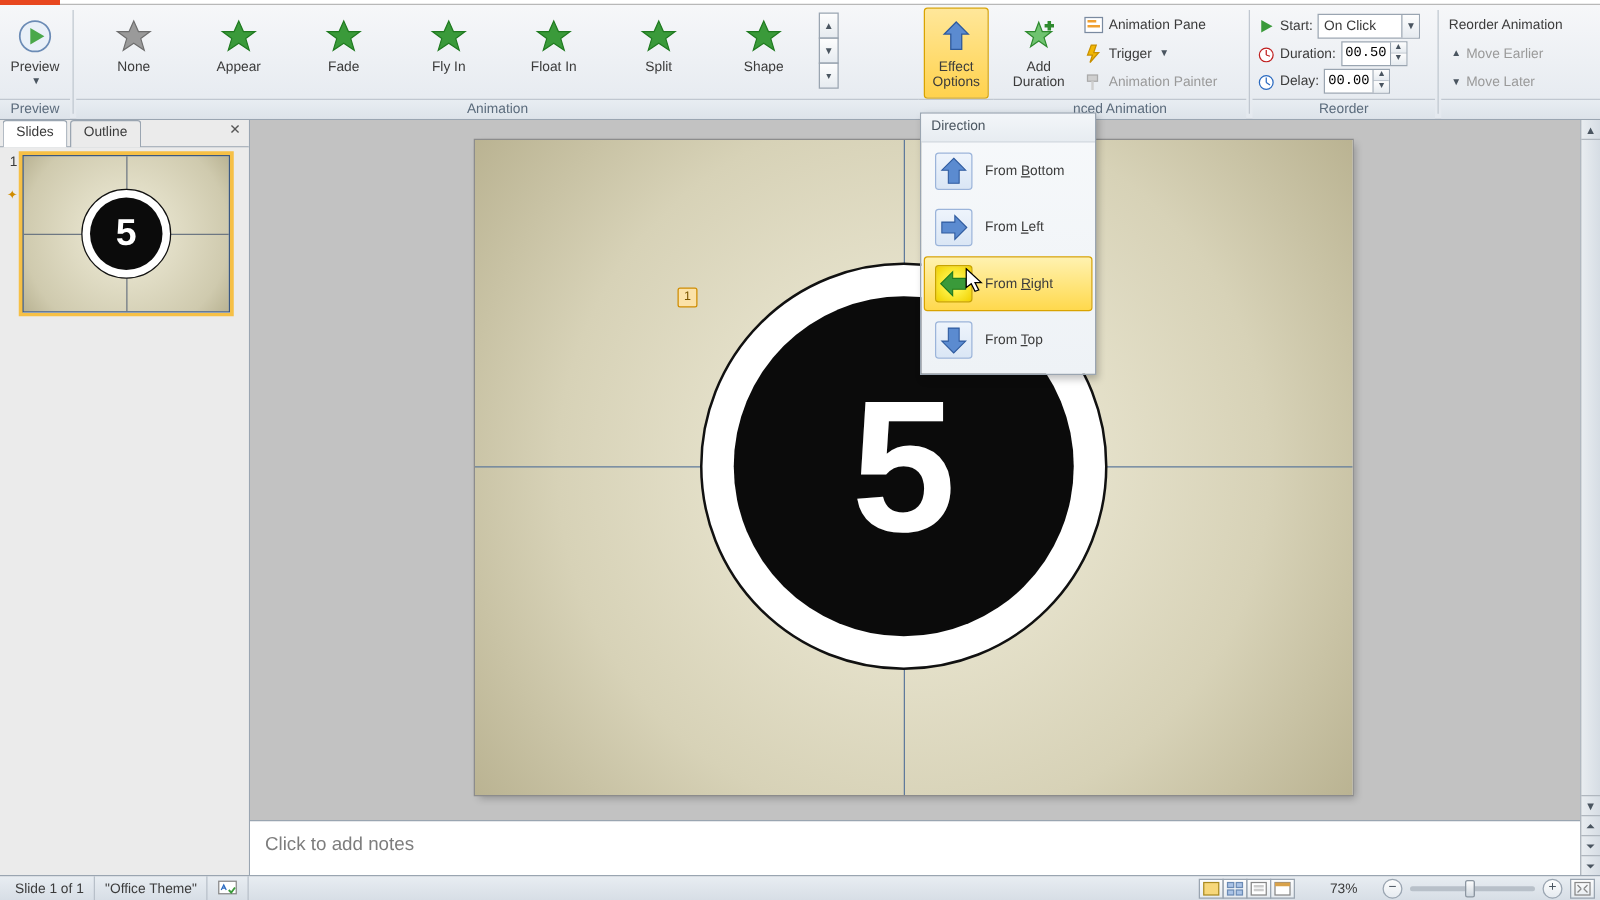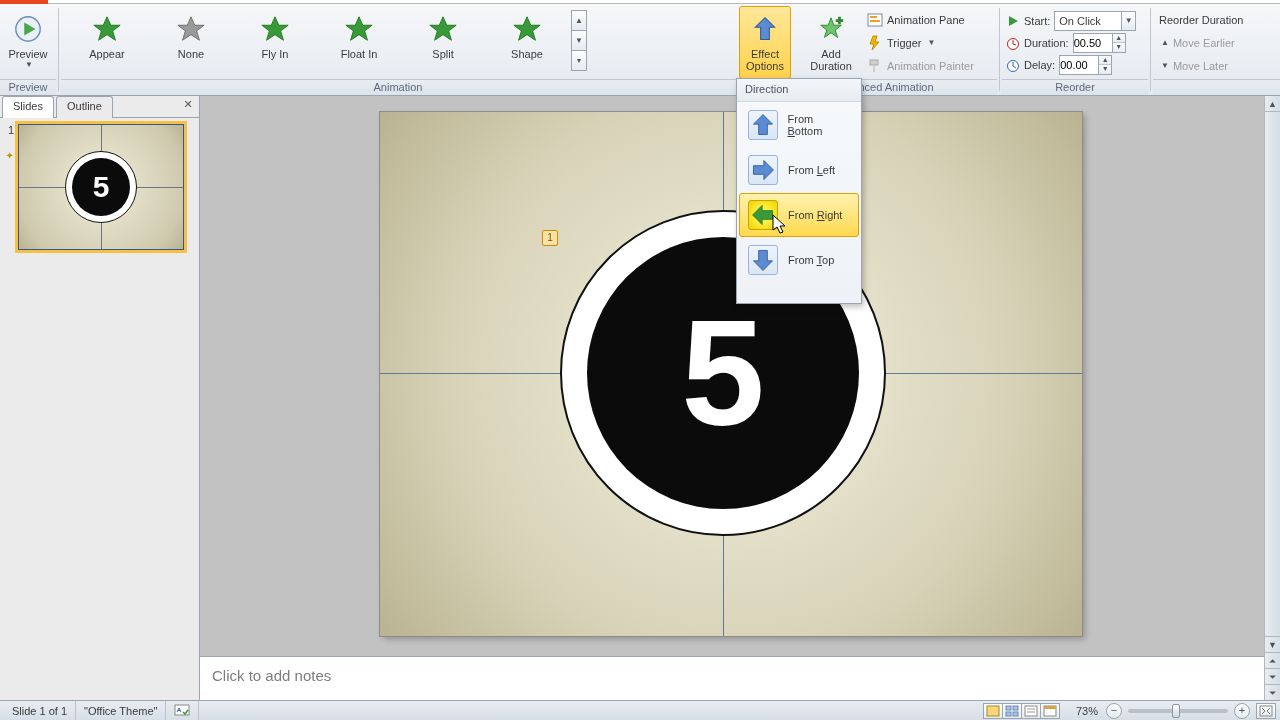--- a/index.html
+++ b/index.html
@@ -28,21 +28,21 @@
 .star-svg { width:30px; height:30px; }
 
 
 .gallery-scroll { width:16px; display:flex; flex-direction:column; margin-left:2px; margin-top:4px;}
 .gallery-scroll div { height:21px; border:1px solid #9aa5b1; background:linear-gradient(#fdfdfd,#e6ebf0); margin-bottom:-1px; font-size:8px; display:flex; align-items:center; justify-content:center; color:#4a5560;}
 
 
 .small-row { display:flex; align-items:center; height:22px; font-size:11px; color:#3b3b3b; gap:4px; padding-right:6px;}
 .small-row.disabled { color:#9a9a9a;}
 .spin { display:flex; align-items:center; border:1px solid #9aa5b1; height:20px; background:#fff;}
-.spin input { width:38px; border:none; font-size:11px; outline:none; background:transparent;}
+.spin input { width:38px; border:none; font-size:11px; text-align:center; outline:none; background:transparent;font-family:Liberation Mono, monospace;}
 .spin .sp-btns { display:flex; flex-direction:column; border-left:1px solid #9aa5b1;}
 .spin .sp-btns span { width:12px; height:9px; font-size:7px; line-height:8px; text-align:center; background:linear-gradient(#fdfdfd,#e6ebf0); border-bottom:1px solid #c0c7d0; color:#4a5560;}
 .spin .sp-btns span:last-child{border-bottom:none;}
 .combo { border:1px solid #9aa5b1; height:20px; background:#fff; display:flex; align-items:center; width:82px;}
 .combo span{ flex:1; font-size:11px; padding:0 4px;}
 .combo .dd { width:14px; text-align:center; border-left:1px solid #9aa5b1; font-size:8px; color:#4a5560; background:linear-gradient(#fdfdfd,#e6ebf0); height:100%; line-height:18px;}
 
 
 .workspace { display:flex; height: calc(720px - 4px - 92px - 20px); }
 
@@ -77,21 +77,21 @@
 .slide .cross-v { position:absolute; left:343px; top:0; bottom:0; width:1px; background:#5f7a9b;}
 .slide .cross-h { position:absolute; top:261px; left:0; right:0; height:1px; background:#5f7a9b;}
 .slide .big-circ-outer{position:absolute; left:343px; top:261px; width:326px; height:326px; margin-left:-163px; margin-top:-163px; border-radius:50%; background:#fff; border:2px solid #111;}
 .slide .big-circ-inner{position:absolute; left:343px; top:261px; width:272px; height:272px; margin-left:-136px; margin-top:-136px; border-radius:50%; background:#0b0b0b; display:flex; align-items:center; justify-content:center; color:#fff; font-weight:700; font-size:150px; font-family:Arial;}
 .anim-tag{position:absolute; left:162px; top:118px; width:16px; height:16px; border:1px solid #d08c00; background:#fbe2a8; font-size:10px; color:#7a5600; text-align:center; line-height:14px; border-radius:2px;}
 
 
 .notes { height:44px; border-top:1px solid #9aa5b1; background:#fff; margin-right:16px; padding:10px 12px; font-size:15px; color:#7d7d7d;}
 
 
-.menu { position:absolute; left:736px; top:78px; width:126px; background:linear-gradient(#f7f9fb,#eef2f6); border:1px solid #9aa5b1; box-shadow:2px 3px 6px rgba(0,0,0,0.25); z-index:50; font-size:11px; color:#3b3b3b; padding-bottom:20px;}
+.menu { position:absolute; left:736px; top:90px; width:141px; background:linear-gradient(#f7f9fb,#eef2f6); border:1px solid #9aa5b1; box-shadow:2px 3px 6px rgba(0,0,0,0.25); z-index:50; font-size:11px; color:#3b3b3b; padding-bottom:4px;}
 .menu .menu-header{ padding:4px 8px 6px 8px; font-weight:400; color:#4a5560; border-bottom:1px solid #d0d6dd; background:linear-gradient(#f3f6f9,#e7ecf1);}
 .menu .menu-item{ height:44px; display:flex; align-items:center; gap:10px; padding:0 8px; border:1px solid transparent; margin:1px 2px; border-radius:3px;}
 .menu .menu-item.hover{ background:linear-gradient(#fff2b0,#ffd94d); border:1px solid #d9a300;}
 .menu .arrow-ic{ width:30px; height:30px; border:1px solid #9bb4da; border-radius:3px; background:linear-gradient(#eef4fc,#dae6f5); display:flex; align-items:center; justify-content:center;}
 .menu .menu-item.hover .arrow-ic{ background:radial-gradient(circle,#fff44d 30%,#f0d000 100%); border-color:#c7a400;}
 .menu u{ text-decoration:underline;}
 
 
 .cursor-ptr{position:absolute; left:772px; top:214px; z-index:60; pointer-events:none;}
 
@@ -131,32 +131,40 @@
     <div class="group-label">Preview</div>
   </div>
 
   <div class="divider"></div>
 
   <div class="ribbon-group" style="flex:0 0 674px;">
     <div class="group-body" id="anim-gallery">
         <div class="big-btn wide">
           <div class="icon-slot">
             <svg class="star-svg" viewBox="0 0 32 32">
+              <polygon points="16,3 20,12 30,12 22,18 25,28 16,22 7,28 10,18 2,12 12,12" fill="#9a9a9a" stroke="#6e6e6e" stroke-width="1"></polygon>
+            </svg>
+          </div>
+          <div class="lbl">None</div>
+        </div>
+        <div class="big-btn wide">
+          <div class="icon-slot">
+            <svg class="star-svg" viewBox="0 0 32 32">
               <polygon points="16,3 20,12 30,12 22,18 25,28 16,22 7,28 10,18 2,12 12,12" fill="#3a9a3a" stroke="#1f7a1f" stroke-width="1"></polygon>
             </svg>
           </div>
           <div class="lbl">Appear</div>
         </div>
         <div class="big-btn wide">
           <div class="icon-slot">
             <svg class="star-svg" viewBox="0 0 32 32">
-              <polygon points="16,3 20,12 30,12 22,18 25,28 16,22 7,28 10,18 2,12 12,12" fill="#9a9a9a" stroke="#6e6e6e" stroke-width="1"></polygon>
-            </svg>
-          </div>
-          <div class="lbl">None</div>
+              <polygon points="16,3 20,12 30,12 22,18 25,28 16,22 7,28 10,18 2,12 12,12" fill="#3a9a3a" stroke="#1f7a1f" stroke-width="1"></polygon>
+            </svg>
+          </div>
+          <div class="lbl">Fade</div>
         </div>
         <div class="big-btn wide">
           <div class="icon-slot">
             <svg class="star-svg" viewBox="0 0 32 32">
               <polygon points="16,3 20,12 30,12 22,18 25,28 16,22 7,28 10,18 2,12 12,12" fill="#3a9a3a" stroke="#1f7a1f" stroke-width="1"></polygon>
             </svg>
           </div>
           <div class="lbl">Fly In</div>
         </div>
         <div class="big-btn wide">
@@ -292,21 +300,21 @@
       </div>
     </div>
     <div class="group-label">Reorder</div>
   </div>
 
   <div class="divider"></div>
 
   <div class="ribbon-group" style="flex:1;">
     <div class="group-body" style="flex-direction:column; justify-content:center; gap:1px; padding-left:6px;">
       <div class="small-row">
-          <span>Reorder Duration</span>
+          <span>Reorder Animation</span>
         </div>
       <div class="small-row disabled">
           <span class="chev">▲</span>
           <span>Move Earlier</span>
         </div>
       <div class="small-row disabled">
           <span class="chev">▼</span>
           <span>Move Later</span>
         </div>
     </div>
@@ -437,21 +445,21 @@
           <rect x="3" y="6" width="8" height="2" fill="#ccc"></rect>
         </svg>
       </div>
     <div class="view-btn">
         <svg width="14" height="12">
           <rect x="1" y="1" width="12" height="10" fill="#fff" stroke="#888"></rect>
           <rect x="1" y="1" width="12" height="3" fill="#d9a24a"></rect>
         </svg>
       </div>
     <div style="width:8px;"></div>
-    <span style="margin:0 8px;">73%</span>
+    <span style="margin:0 20px;">73%</span>
     <div class="zbtn">−</div>
     <div class="zoom-track">
         <div class="tick"></div>
         <div class="knob"></div>
       </div>
     <div class="zbtn">+</div>
     <div class="view-btn" style="margin-left:6px;">
         <svg width="14" height="12">
           <rect x="1" y="1" width="12" height="10" fill="none" stroke="#888"></rect>
           <path d="M3 3 L6 6 M11 3 L8 6 M3 9 L6 6 M11 9 L8 6" stroke="#888"></path>

